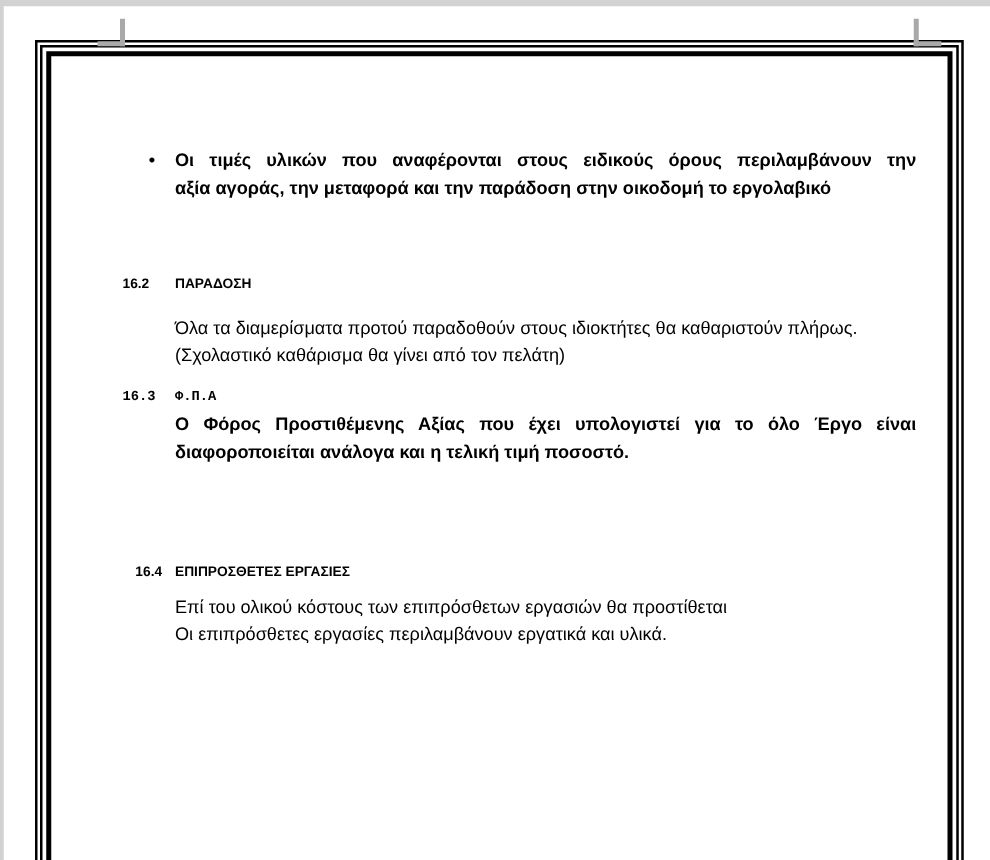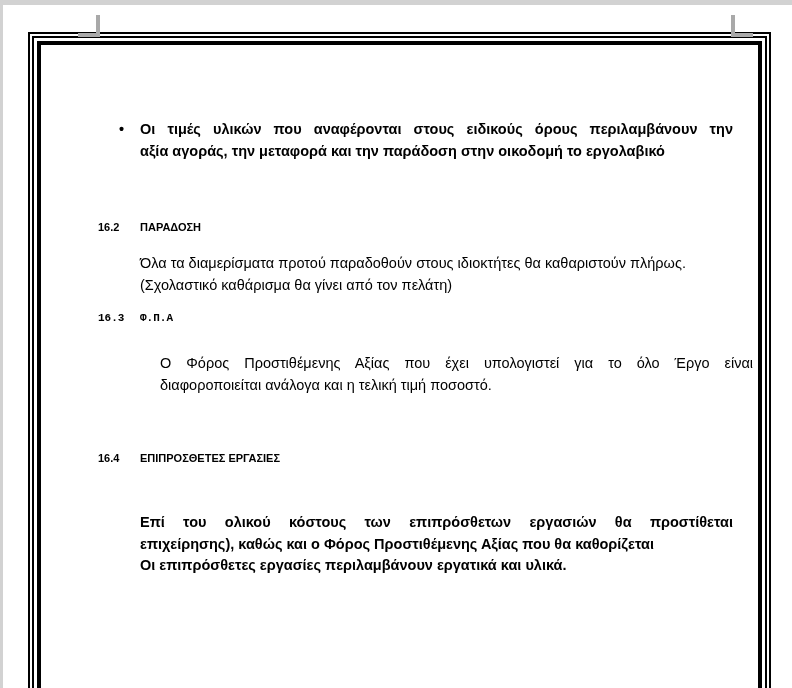--- a/index.html
+++ b/index.html
@@ -83,25 +83,25 @@
     font-weight: 700;
     line-height: 16px;
     white-space: nowrap;
   }
   .heading .num {
     display: inline-block;
     width: 42px;
   }
   #h162 { top: 219px; }
   #h163 { top: 310px; font-family: Liberation Mono, monospace; }
-  #h164 { top: 450px; }
+  #h164 { top: 450px; text-align: center; }
 
   #s162-body { top: 253px; }
-  #s163-para { top: 353px; font-weight: 400; margin-left: 20px; }
-  #s164-block { top: 512px; font-weight: 700; }
+  #s163-para { top: 330px; font-weight: 700; }
+  #s164-block { top: 476px; font-weight: 400; }
 
   
   .jl .tline {
     text-align: justify;
     text-align-last: justify;
   }
   .jl .tline:last-child {
     text-align-last: left;
   }
 </style>
@@ -147,18 +147,17 @@
       <div class="tline">διαφοροποιείται ανάλογα και η τελική τιμή ποσοστό.</div>
     </div>
 
   <div class="heading" id="h164">
     <span class="num">16.4</span><span>ΕΠΙΠΡΟΣΘΕΤΕΣ ΕΡΓΑΣΙΕΣ</span>
   </div>
 
   <div class="para" id="s164-block">
     <div class="jl">
         <div class="tline">Επί του ολικού κόστους των επιπρόσθετων εργασιών θα προστίθεται</div>
-        <div class="tline">επιχείρησης), καθώς και ο Φόρος Προστιθέμενης Αξίας που θα καθορίζεται</div>
       </div>
     <div class="tline">Οι επιπρόσθετες εργασίες περιλαμβάνουν εργατικά και υλικά.</div>
   </div>
 
 </div>
 
 </body></html>

